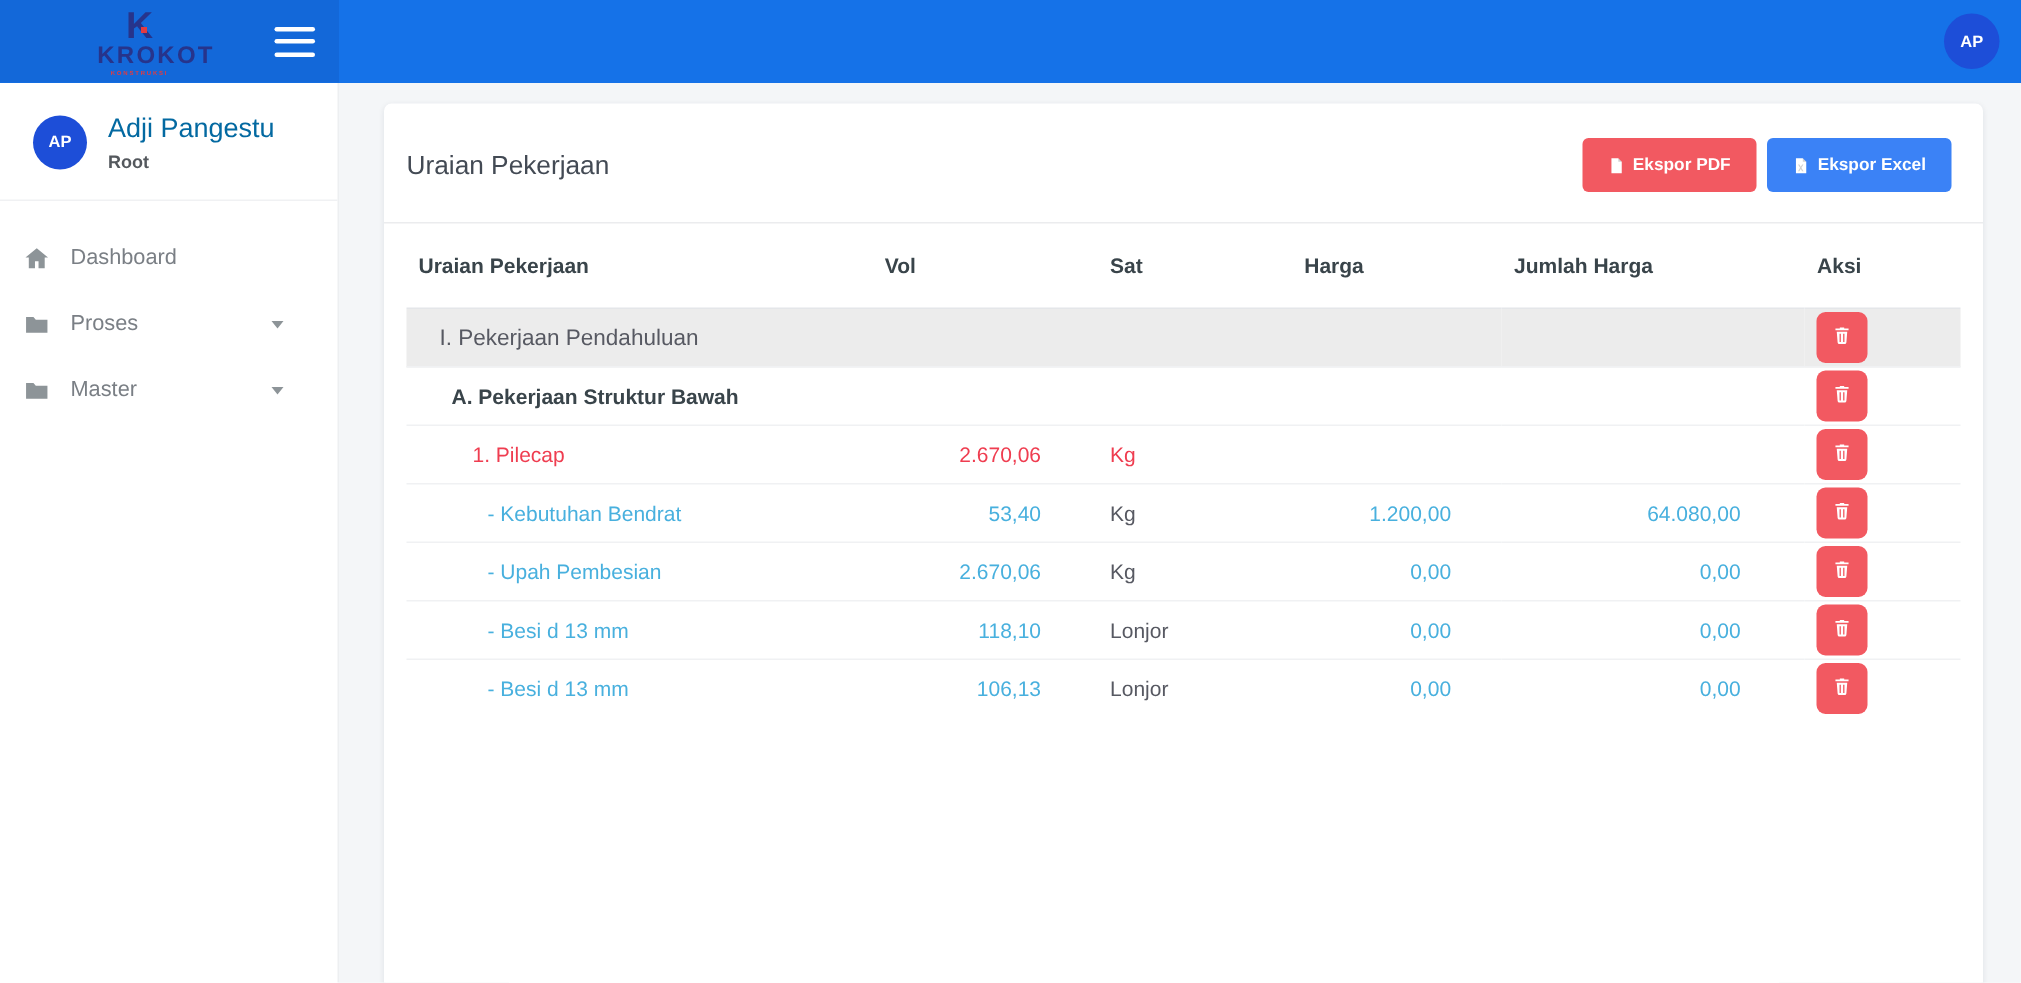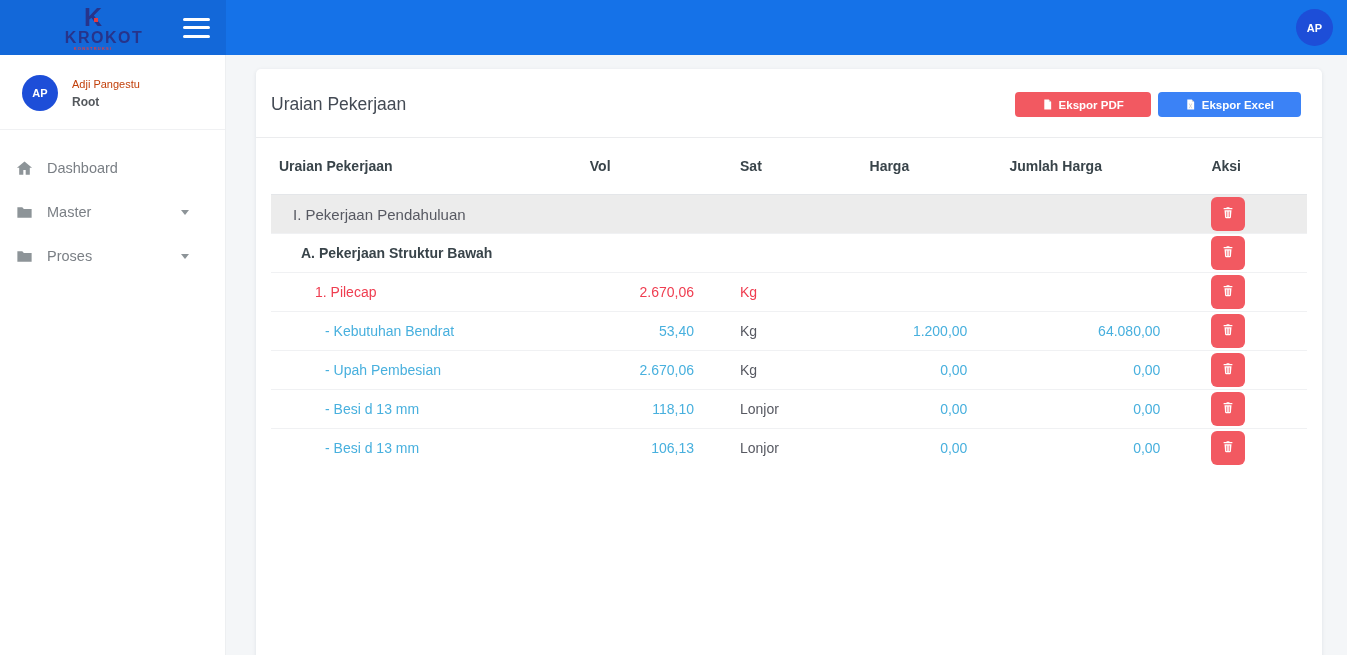--- a/index.html
+++ b/index.html
@@ -27,40 +27,40 @@
   .avatar { width:37px; height:37px; border-radius:50%; background:#1d4ed8;
     color:#fff; font-weight:bold; font-size:11px; display:flex; align-items:center;
     justify-content:center; cursor:pointer; }
 
   
   .sidebar { position:fixed; top:55px; left:0; width:226px; height:600px;
     background:#ffffff; border-right:1px solid #edeff1; z-index:5; }
   .user-block { display:flex; align-items:center; gap:14px; padding:20px 20px 18px 22px;
     border-bottom:1px solid #f0f1f3; }
   .avatar.sm { width:36px; height:36px; cursor:default; }
-  .user-name { font-size:11px; color:#c2410c; margin-bottom:5px; }
+  .user-name { font-size:18px; color:#0369a1; margin-bottom:5px; }
   .user-role { font-size:12px; color:#54585d; font-weight:bold; }
   .menu { list-style:none; padding-top:16px; }
   .menu li a { display:flex; align-items:center; height:44px; padding:0 36px 0 15px;
     text-decoration:none; cursor:pointer; }
   .menu .mi-icon { width:19px; height:19px; margin-right:13px; flex-shrink:0; }
   .menu .mi-icon svg { width:100%; height:100%; fill:#8d9498; }
   .menu .mi-label { font-size:14.5px; color:#7a7f85; }
   .caret { margin-left:auto; width:0; height:0; border-left:4px solid transparent;
     border-right:4px solid transparent; border-top:5px solid #8d9498; }
 
   
   .content { margin-left:226px; padding:14px 25px 0 30px; height:600px; margin-top:55px; }
   .card { background:#fff; border-radius:5px; box-shadow:0 1px 4px rgba(21,34,50,.09);
     min-height:600px; }
   .card-head { display:flex; align-items:center; padding:23px 21px 20px 15px;
     border-bottom:1px solid #ebecee; }
   .card-title { font-size:17.5px; font-weight:normal; color:#434a54; }
   .card-actions { margin-left:auto; display:flex; gap:7px; }
-  .btn { border:none; border-radius:4px; height:25px; padding:0 27px; color:#fff;
+  .btn { border:none; border-radius:4px; height:36px; padding:0 17px; color:#fff;
     font-size:11.5px; font-weight:bold; display:flex; align-items:center; gap:6px;
     cursor:pointer; font-family:inherit; }
   .btn svg { width:11px; height:13px; fill:#fff; }
   .btn.danger { background:#f25961; }
   .btn.success { background:#3b82f6; }
 
   
   .card-body { padding:0 15px 30px 15px; }
   table { width:100%; border-collapse:collapse; table-layout:fixed; }
   th { text-align:left; font-size:14px; font-weight:bold; color:#39444a;
@@ -132,30 +132,30 @@
               <path d="M12 3.2 2.5 11h2.8v9h5.2v-6h3v6h5.2v-9h2.8z"></path>
             </svg></span>
           <span class="mi-label">Dashboard</span>
         </a>
       </li>
       <li>
         <a>
           <span class="mi-icon"><svg viewBox="0 0 24 24">
               <path d="M3 5.5h6.2l2 2.2H21v11H3z"></path>
             </svg></span>
-          <span class="mi-label">Master</span>
+          <span class="mi-label">Proses</span>
           <span class="caret"></span>
         </a>
       </li>
       <li>
         <a>
           <span class="mi-icon"><svg viewBox="0 0 24 24">
               <path d="M3 5.5h6.2l2 2.2H21v11H3z"></path>
             </svg></span>
-          <span class="mi-label">Proses</span>
+          <span class="mi-label">Master</span>
           <span class="caret"></span>
         </a>
       </li>
     </ul>
 </aside>
 
 <main class="content">
   <section class="card">
     <div class="card-head">
       <h1 class="card-title">Uraian Pekerjaan</h1>

